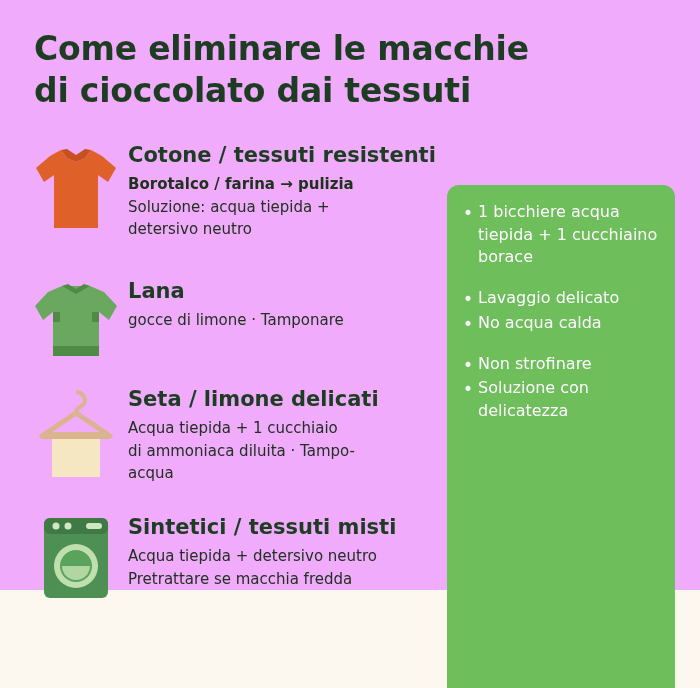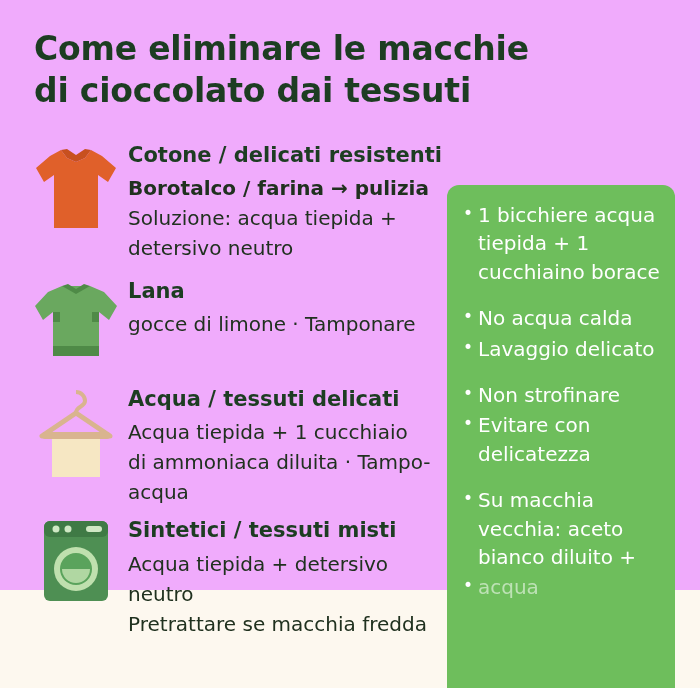--- a/index.html
+++ b/index.html
@@ -56,21 +56,21 @@
     margin-left: 100px;
   }
   .sec-title {
     font-size: 21px;
     font-weight: bold;
     color: #1d3d22;
     line-height: 1.25;
     margin-bottom: 5px;
   }
   .sec-line {
-    font-size: 20px;
+    font-size: 15px;
     color: #20311f;
     line-height: 1.5;
   }
 
   
   .panel {
     position: absolute;
     left: 447px;
     top: 185px;
     width: 228px;
@@ -81,21 +81,21 @@
   }
   .panel-inner {
     padding: 16px 14px 0 16px;
   }
   .bullet-group {
     margin-bottom: 18px;
   }
   .bullet {
     position: relative;
     padding-left: 15px;
-    font-size: 20px;
+    font-size: 16px;
     color: #ffffff;
     line-height: 1.42;
     margin-bottom: 2px;
   }
   .bullet::before {
     content: "\2022";
     position: absolute;
     left: 0;
     top: 0;
     font-size: 17px;
@@ -120,21 +120,21 @@
   <div class="sections">
 
     <div class="section" style="min-height:128px;">
       <div class="sec-icon">
         <svg width="96" height="108" viewBox="0 0 96 108">
           <path d="M33 8 L22 14 L8 26 L16 40 L26 33 L26 86 L70 86 L70 33 L80 40 L88 26 L74 14 L63 8 L57 16 L48 20 L39 16 Z" fill="#e0602a"></path>
           <path d="M33 8 L39 16 L48 20 L57 16 L63 8 L57 7 L48 13 L39 7 Z" fill="#c8501f"></path>
         </svg>
       </div>
       <div class="sec-body">
-        <div class="sec-title">Cotone / delicati resistenti</div>
+        <div class="sec-title">Cotone / tessuti resistenti</div>
         <div class="sec-line" style="font-weight:bold;">Borotalco / farina → pulizia</div>
         <div class="sec-line">Soluzione: acqua tiepida +</div>
         <div class="sec-line">detersivo neutro</div>
       </div>
     </div>
 
     <div class="section" style="min-height:112px;">
       <div class="sec-icon" style="top:4px;">
         <svg width="96" height="100" viewBox="0 0 96 100">
           <path d="M34 12 L20 18 L7 32 L15 46 L25 38 L25 82 L71 82 L71 38 L81 46 L89 32 L76 18 L62 12 Z" fill="#6aa85f"></path>
@@ -153,21 +153,21 @@
     <div class="section" style="min-height:122px;">
       <div class="sec-icon" style="top:2px;">
         <svg width="96" height="110" viewBox="0 0 96 110">
           <path d="M48 8 a9 9 0 0 1 9 9 c0 6 -9 5 -9 12" fill="none" stroke="#d9b48f" stroke-width="4"></path>
           <path d="M48 29 L14 52 L82 52 Z" fill="none" stroke="#d9b48f" stroke-width="5" stroke-linejoin="round"></path>
           <rect x="14" y="48" width="68" height="7" rx="3" fill="#d9b48f"></rect>
           <rect x="24" y="55" width="48" height="38" fill="#f6e7c3"></rect>
         </svg>
       </div>
       <div class="sec-body" style="padding-top:4px;">
-        <div class="sec-title">Acqua / tessuti delicati</div>
+        <div class="sec-title">Seta / limone delicati</div>
         <div class="sec-line">Acqua tiepida + 1 cucchiaio</div>
         <div class="sec-line">di ammoniaca diluita · Tampo-</div>
         <div class="sec-line">acqua</div>
       </div>
     </div>
 
     <div class="section" style="min-height:110px;">
       <div class="sec-icon" style="top:6px;">
         <svg width="96" height="100" viewBox="0 0 96 100">
           <rect x="16" y="8" width="64" height="80" rx="6" fill="#4e8f53"></rect>
@@ -190,30 +190,26 @@
   </div>
 
   <div class="panel">
     <div class="panel-inner">
 
       <div class="bullet-group">
         <div class="bullet">1 bicchiere acqua tiepida + 1 cucchiaino borace</div>
       </div>
 
       <div class="bullet-group">
+        <div class="bullet">Lavaggio delicato</div>
         <div class="bullet">No acqua calda</div>
-        <div class="bullet">Lavaggio delicato</div>
       </div>
 
       <div class="bullet-group">
         <div class="bullet">Non strofinare</div>
-        <div class="bullet">Evitare con delicatezza</div>
-      </div>
-
-      <div class="bullet-group">
-        <div class="bullet">Su macchia vecchia: aceto bianco diluito +</div>
-        <div class="bullet fade-last" style="padding-left:15px;">acqua</div>
-      </div>
+        <div class="bullet">Soluzione con delicatezza</div>
+      </div>
+
 
     </div>
   </div>
 
 </div>
 
 </body></html>

